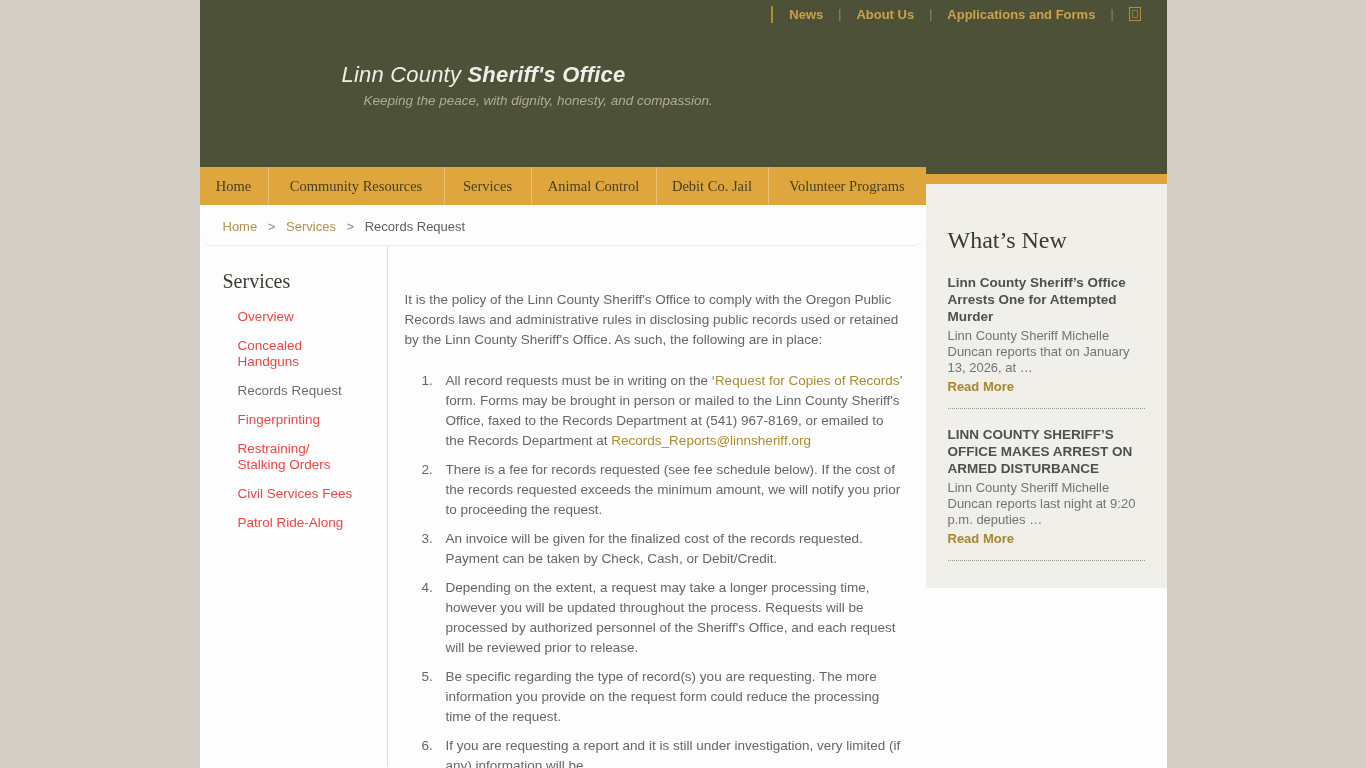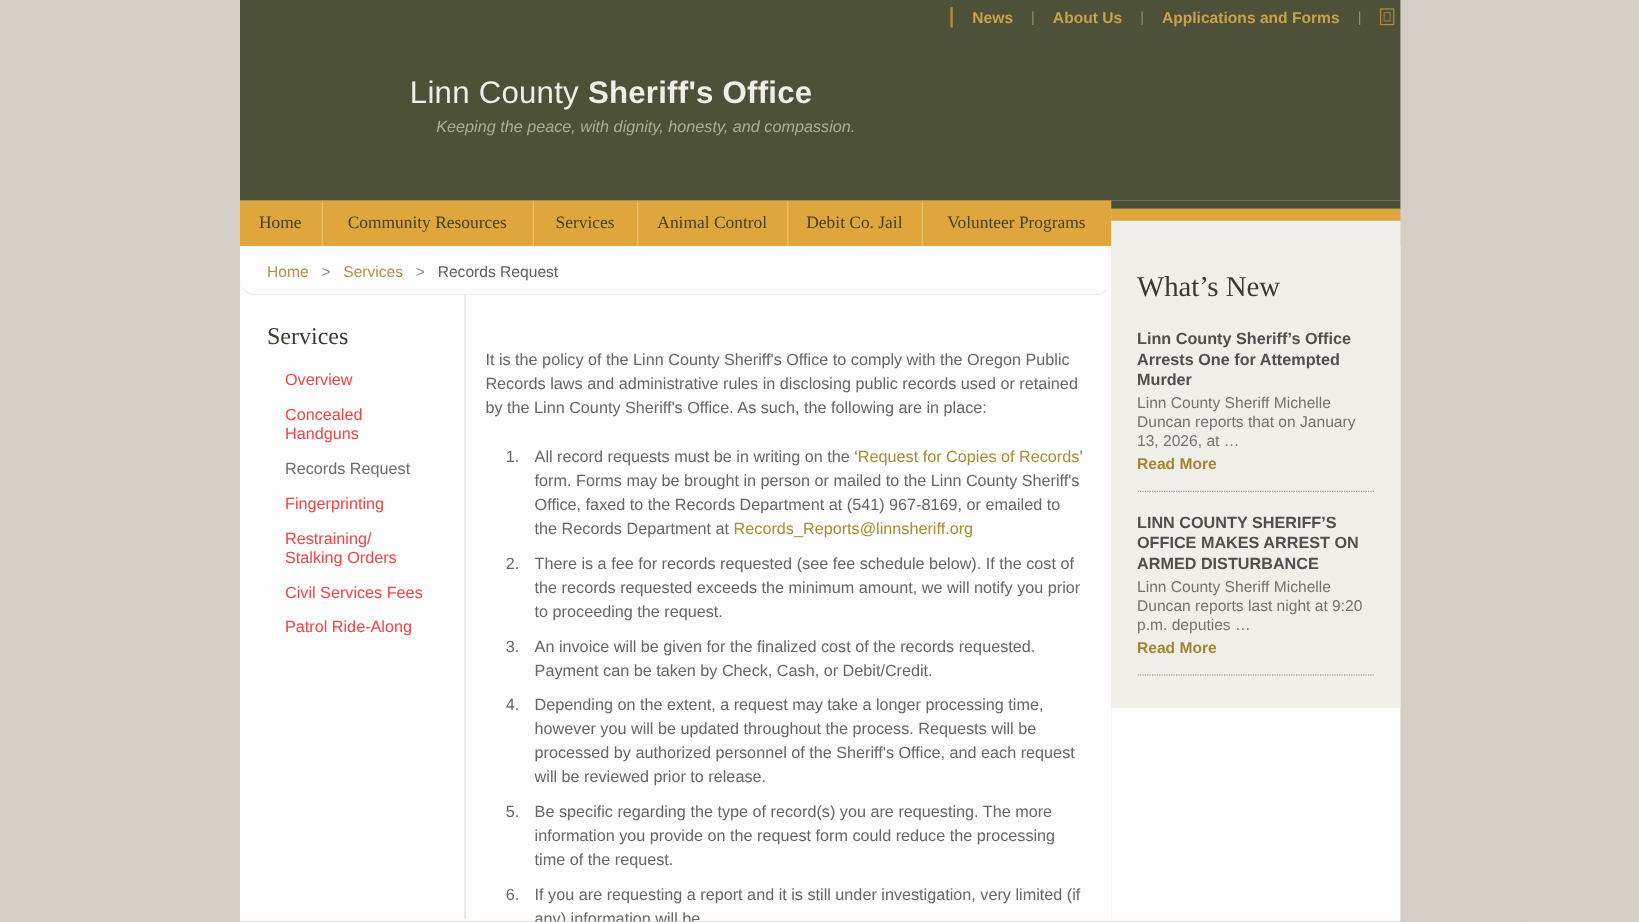--- a/index.html
+++ b/index.html
@@ -2,28 +2,28 @@
 <html><head>
 <meta charset="utf-8">
 <style>
   * { margin:0; padding:0; box-sizing:border-box; }
   html,body { width:1366px; height:768px; overflow:hidden; }
   body { background:#d3cec6; font-family:"Liberation Sans", sans-serif; }
   .page { width:967px; margin:0 auto; height:768px; }
 
   
   .hdr { position:relative; height:167px; background:#4d5138; }
-  .top-nav { position:absolute; top:4px; right:5px; display:flex; align-items:center; height:20px; }
+  .top-nav { position:absolute; top:4px; right:26px; display:flex; align-items:center; height:20px; }
   .top-nav a { color:#c9a24b; font-size:13px; font-weight:bold; text-decoration:none; }
   .tn-sep { color:#93905f; margin:0 15px; font-size:12px; }
   .tn-sep.lead { display:inline-block; width:2px; height:17px; background:#b08f33; margin:0 16px 0 0; }
   .tn-icon { display:inline-block; width:12px; height:14px; border:1px solid #b39036; background:transparent; position:relative; }
   .tn-icon:after { content:""; position:absolute; left:2px; top:2px; right:2px; bottom:2px; border:1px solid #8c7a45; }
   .logo { padding:62px 0 0 142px; cursor:pointer; }
-  .logo-title { font-size:26px; color:#efeee8; letter-spacing:.2px; }
+  .logo-title { font-size:22px; color:#efeee8; letter-spacing:.2px;font-style:italic; }
   .logo-title .lt-reg { font-weight:400; }
   .logo-title .lt-bold { font-weight:700; }
   .tagline { margin-top:5px; font-style:italic; font-size:13.5px; color:#b1ad92;margin-left:22px; }
 
   
   .nav-row { display:flex; height:38px; }
   .main-nav { width:726px; background:#dfa63e; display:flex; }
   .main-nav a { display:block; height:38px; line-height:38px; text-align:center;
     font-family:"Liberation Serif", serif; font-size:14.5px; color:#463f1e; text-decoration:none; }
   .main-nav a + a { border-left:1px solid #eac170; }

